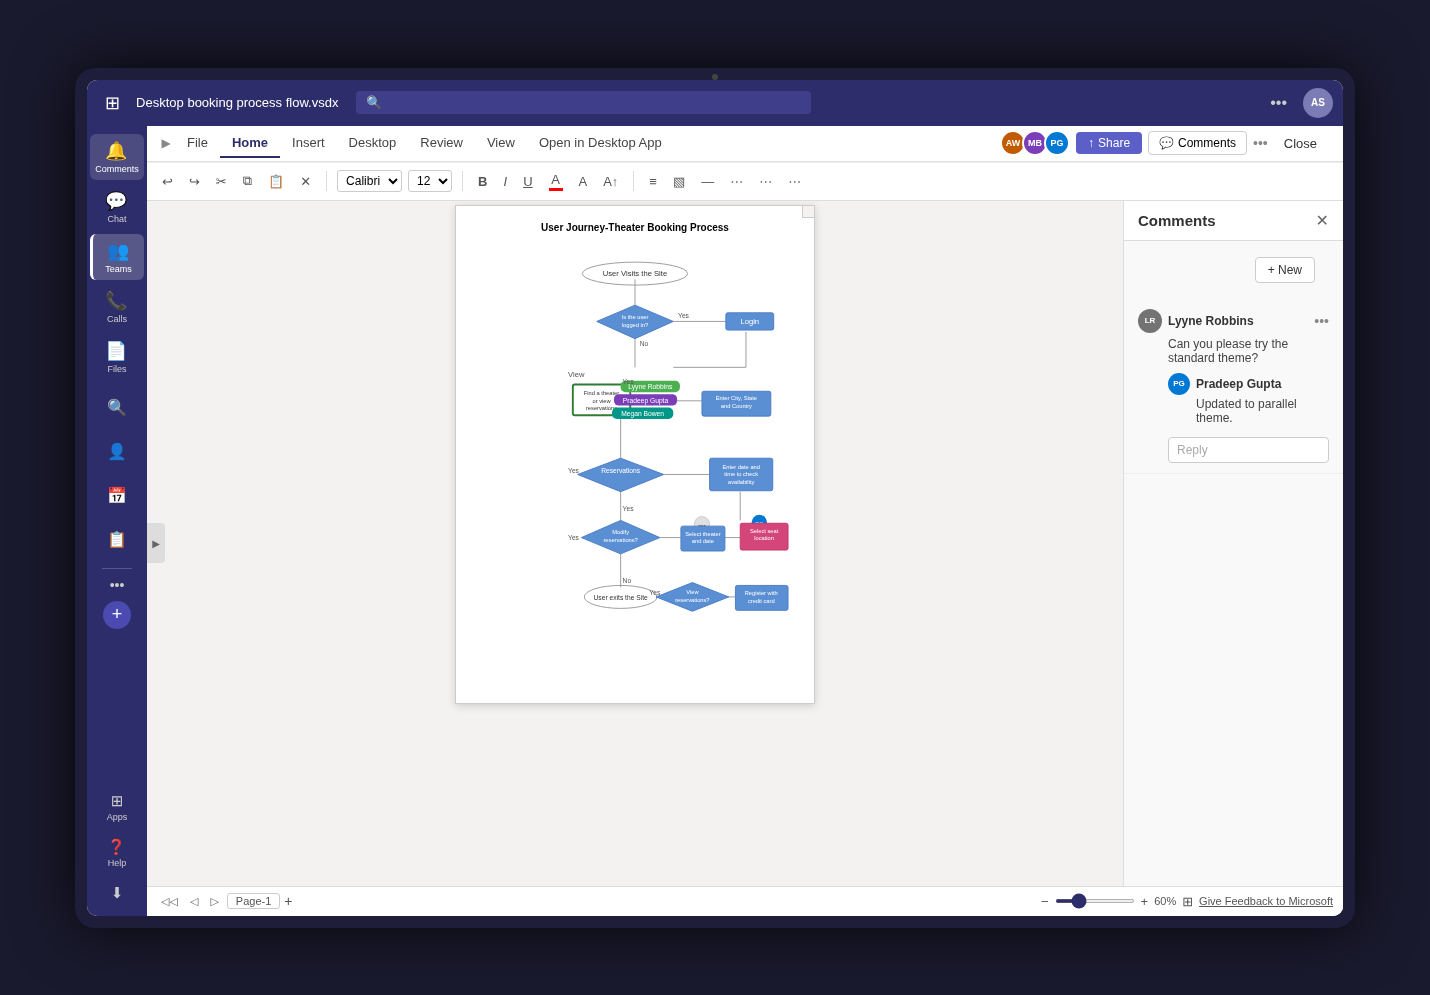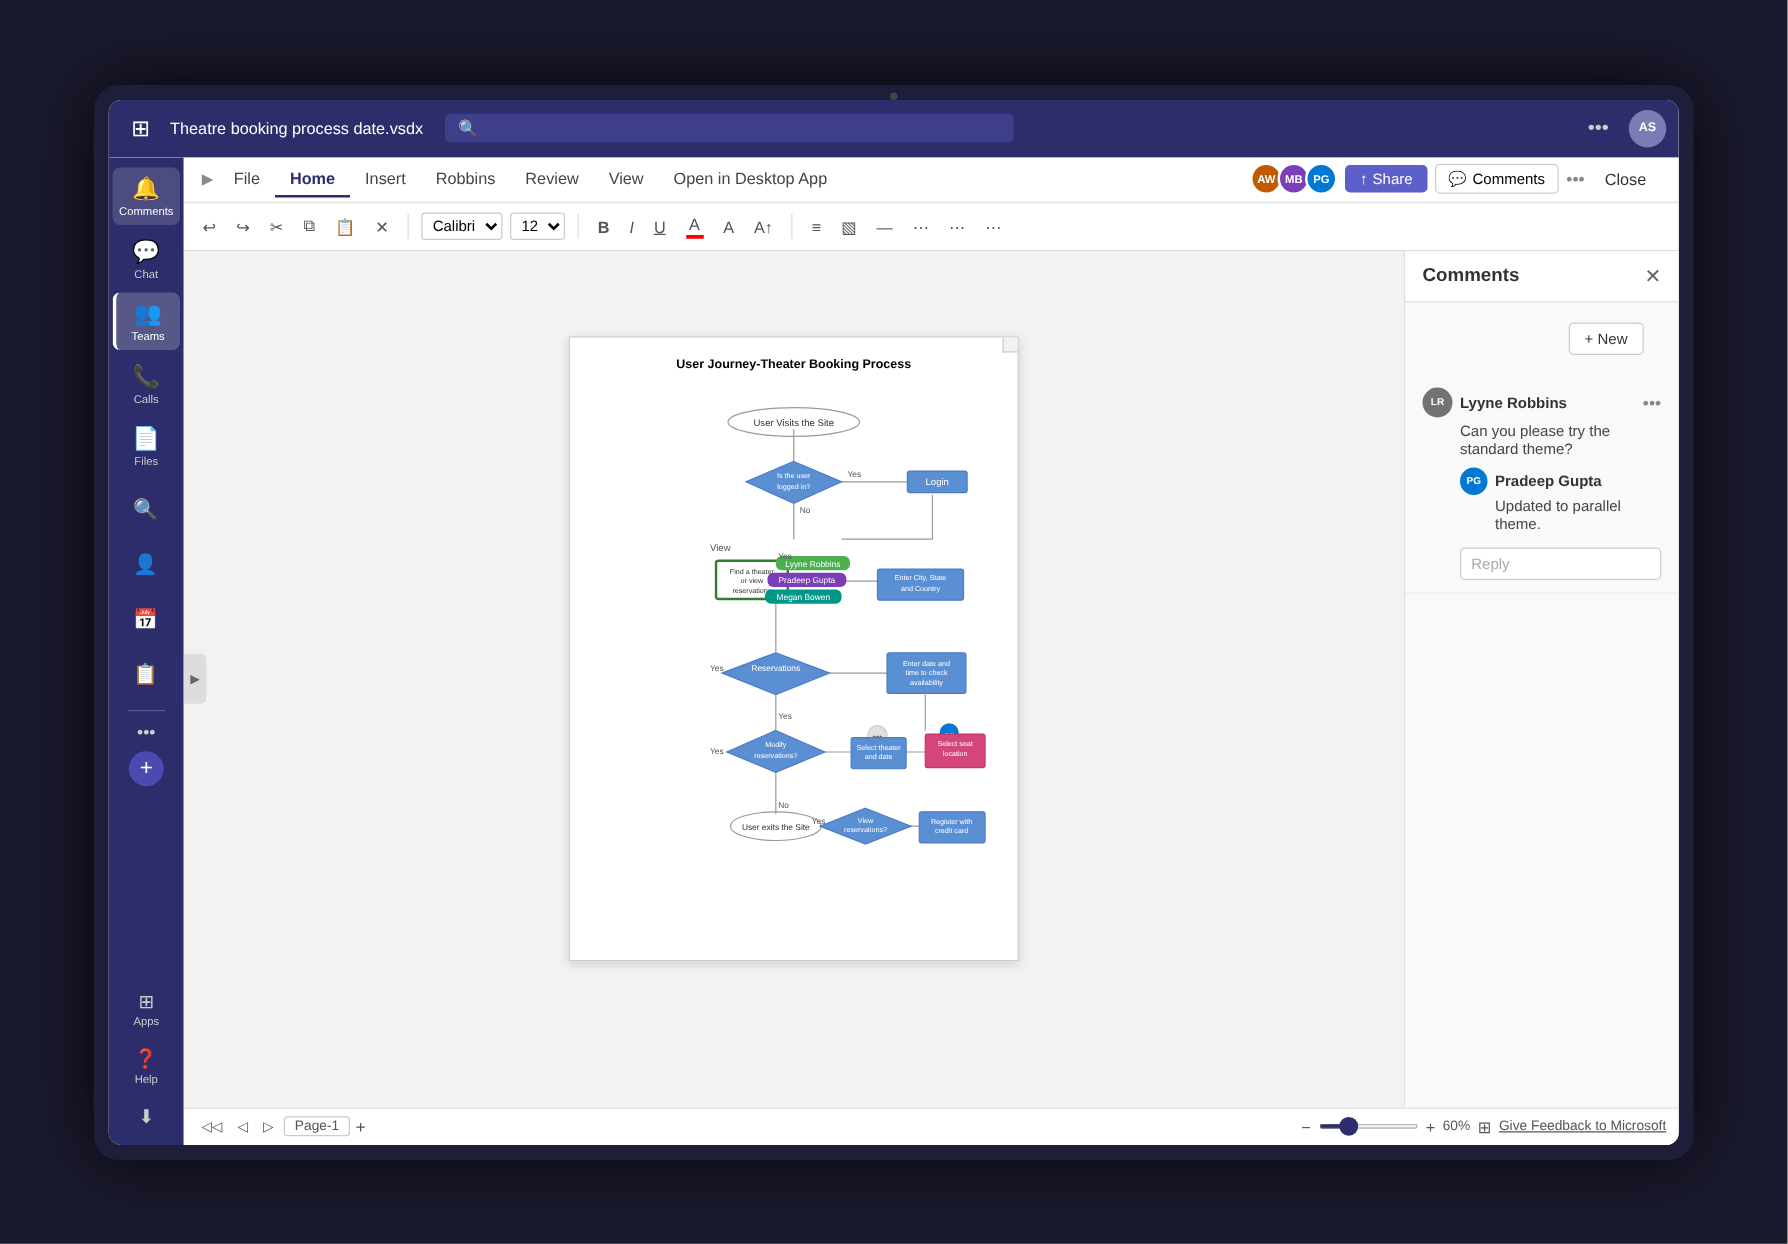--- a/index.html
+++ b/index.html
@@ -312,23 +312,22 @@
       position: relative;
     }
 
     .canvas-container {
       flex: 1;
       background: #f3f2f1;
       overflow: auto;
       display: flex;
       flex-direction: column;
       align-items: center;
-      padding: 20px;
+      padding: 4px;
       position: relative;
-      margin-top: 48px;
     }
 
     
     .collapse-handle {
       position: absolute;
       left: 0;
       top: 50%;
       transform: translateY(-50%);
       width: 18px;
       height: 40px;
@@ -595,21 +594,21 @@
 <body>
 
 <div class="device-frame">
 
   <div style="position:absolute;top:6px;left:50%;transform:translateX(-50%);width:6px;height:6px;border-radius:50%;background:#444;"></div>
 
   <div class="device-inner">
 
     <div class="top-bar">
       <span class="app-grid-icon">⊞</span>
-      <span class="file-title">Theatre booking process date.vsdx</span>
+      <span class="file-title">Desktop booking process flow.vsdx</span>
       <div class="search-bar">
         <span class="search-icon">🔍</span>
       </div>
       <div class="top-bar-spacer"></div>
       <span class="top-bar-dots">•••</span>
       <div class="user-avatar">AS</div>
     </div>
 
     <div class="main-area">
 
@@ -672,21 +671,21 @@
 
         <div class="ribbon">
 
           <div class="ribbon-tabs">
             <div style="width:18px;display:flex;align-items:center;justify-content:center;">
               <span style="color:#888;font-size:12px;cursor:pointer;">▶</span>
             </div>
             <div class="ribbon-tab">File</div>
             <div class="ribbon-tab active">Home</div>
             <div class="ribbon-tab">Insert</div>
-            <div class="ribbon-tab">Robbins</div>
+            <div class="ribbon-tab">Desktop</div>
             <div class="ribbon-tab">Review</div>
             <div class="ribbon-tab">View</div>
             <div class="ribbon-tab">Open in Desktop App</div>
 
             <div style="margin-left:auto;display:flex;align-items:center;gap:6px;padding-right:6px;">
 
               <div style="display:flex;">
                 <div class="collab-avatar" style="background:#c25b00;">AW</div>
                 <div class="collab-avatar" style="background:#7b3db8;">MB</div>
                 <div class="collab-avatar" style="background:#0078d4;">PG</div>

